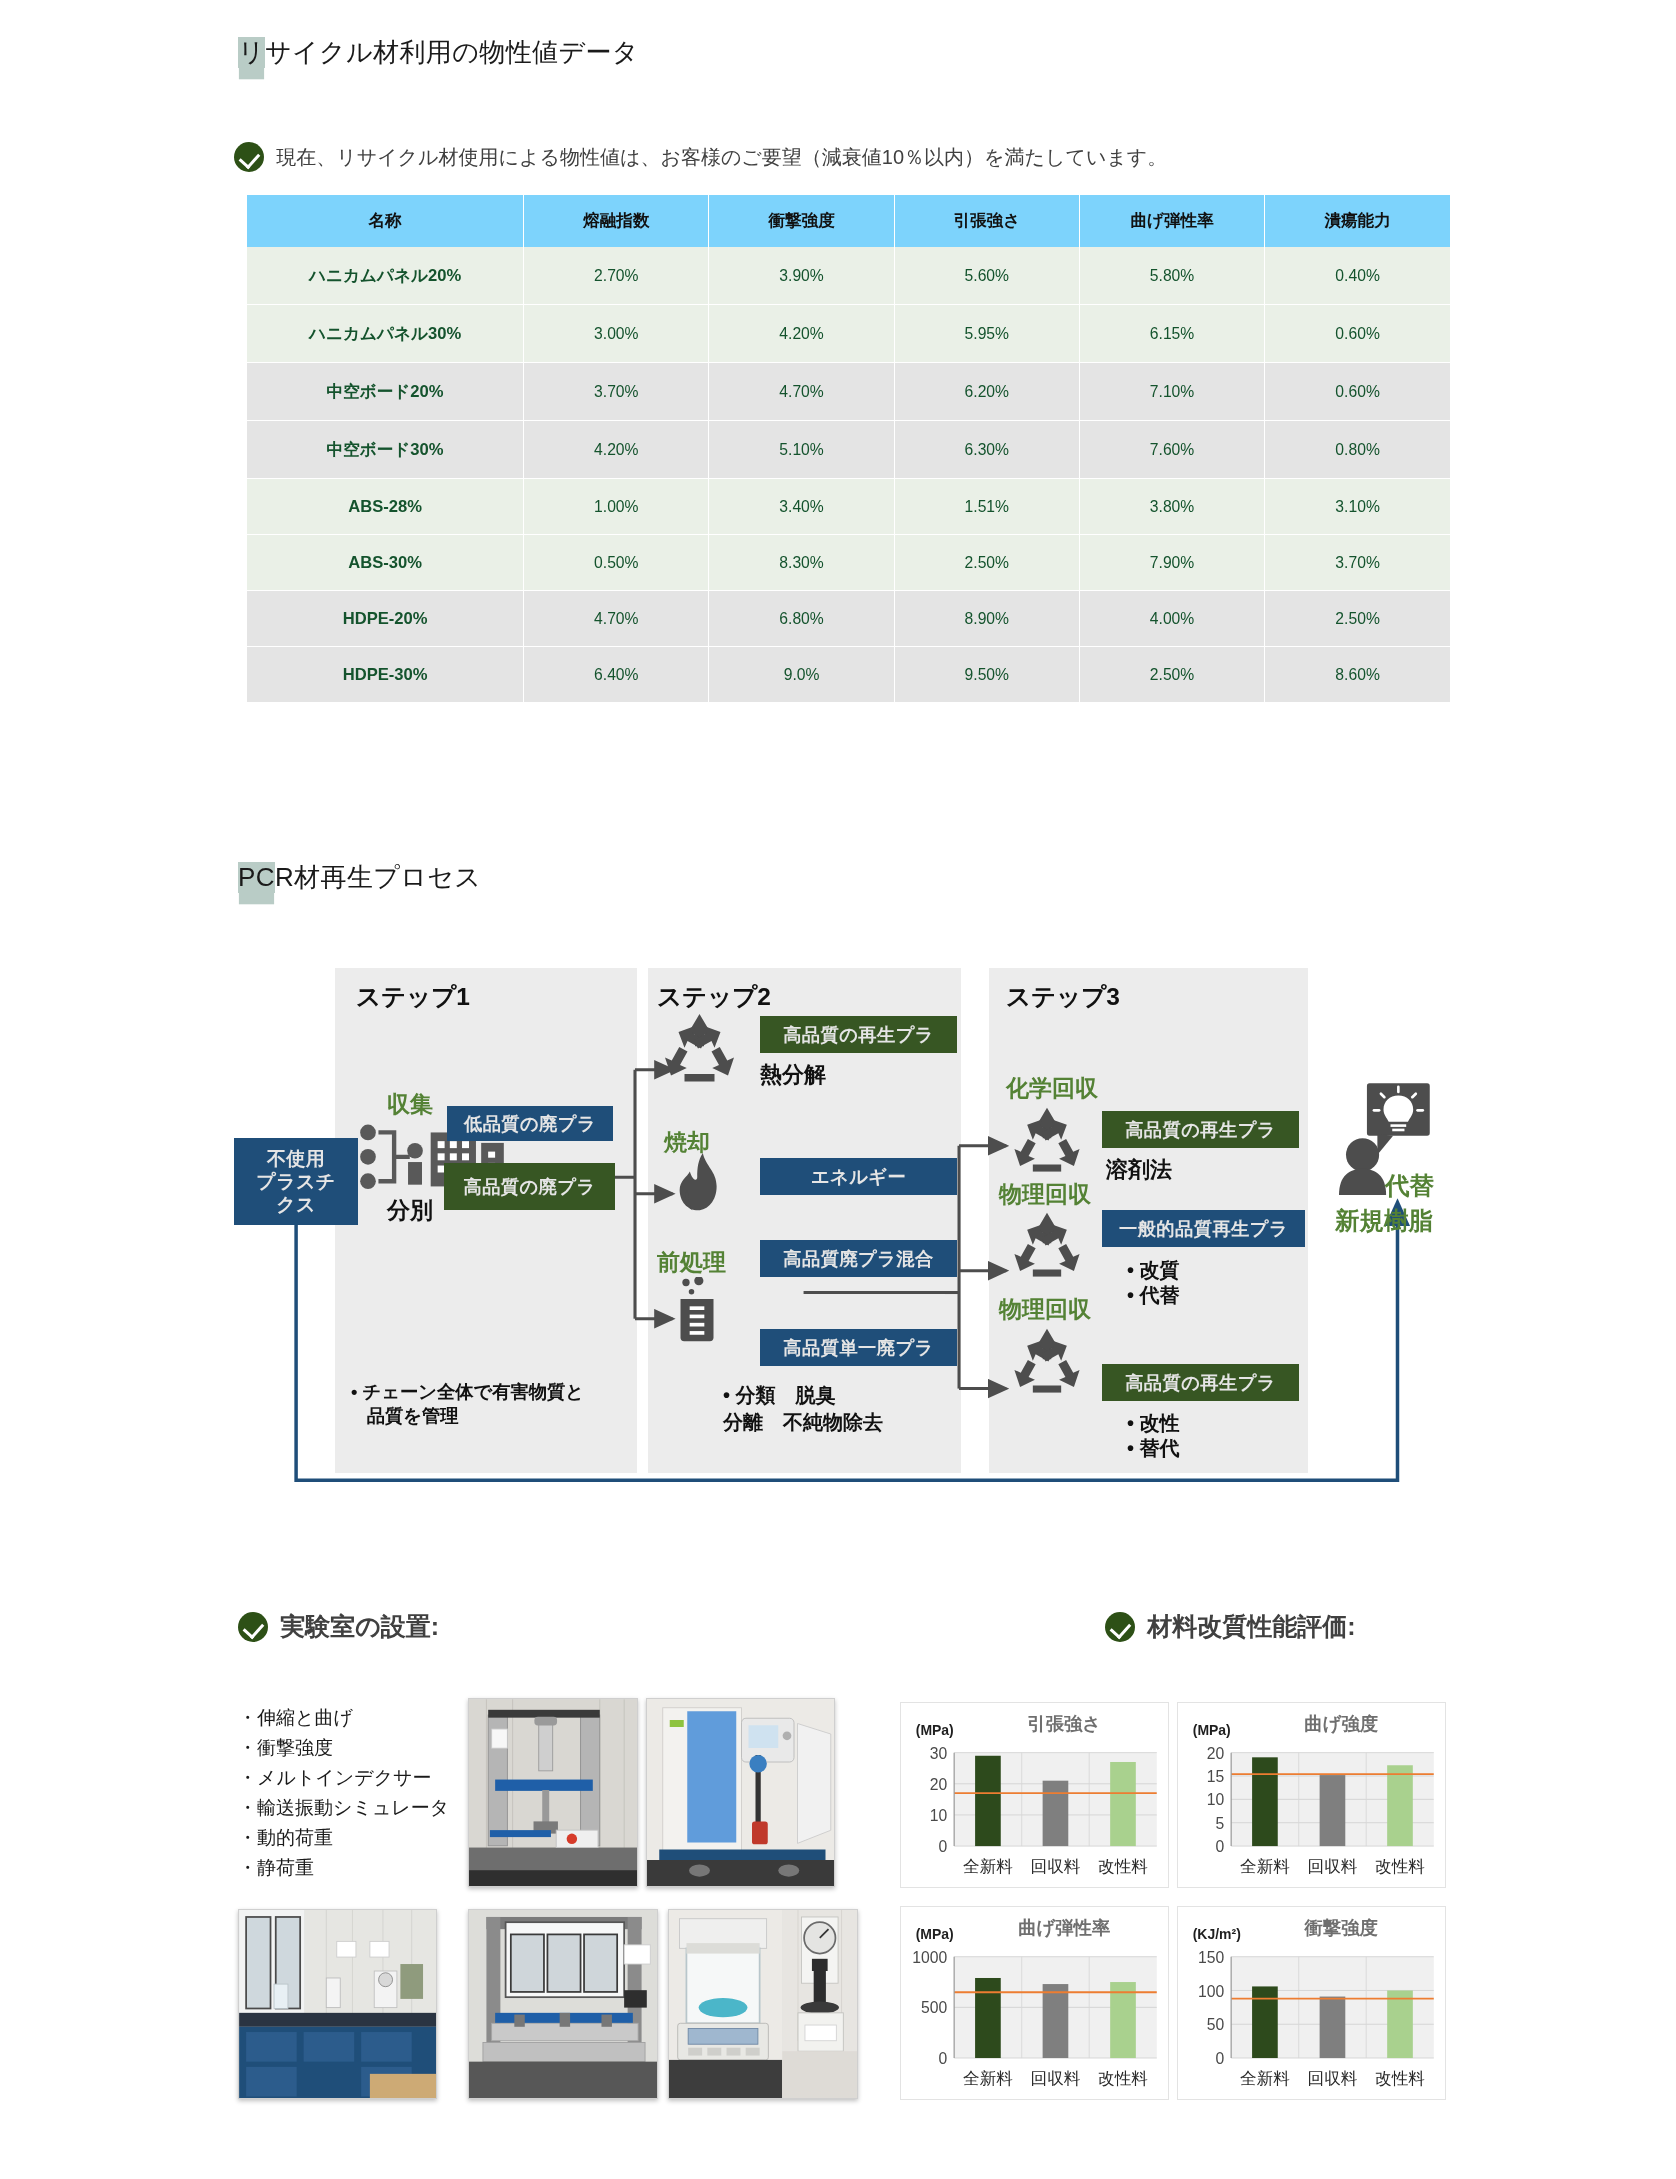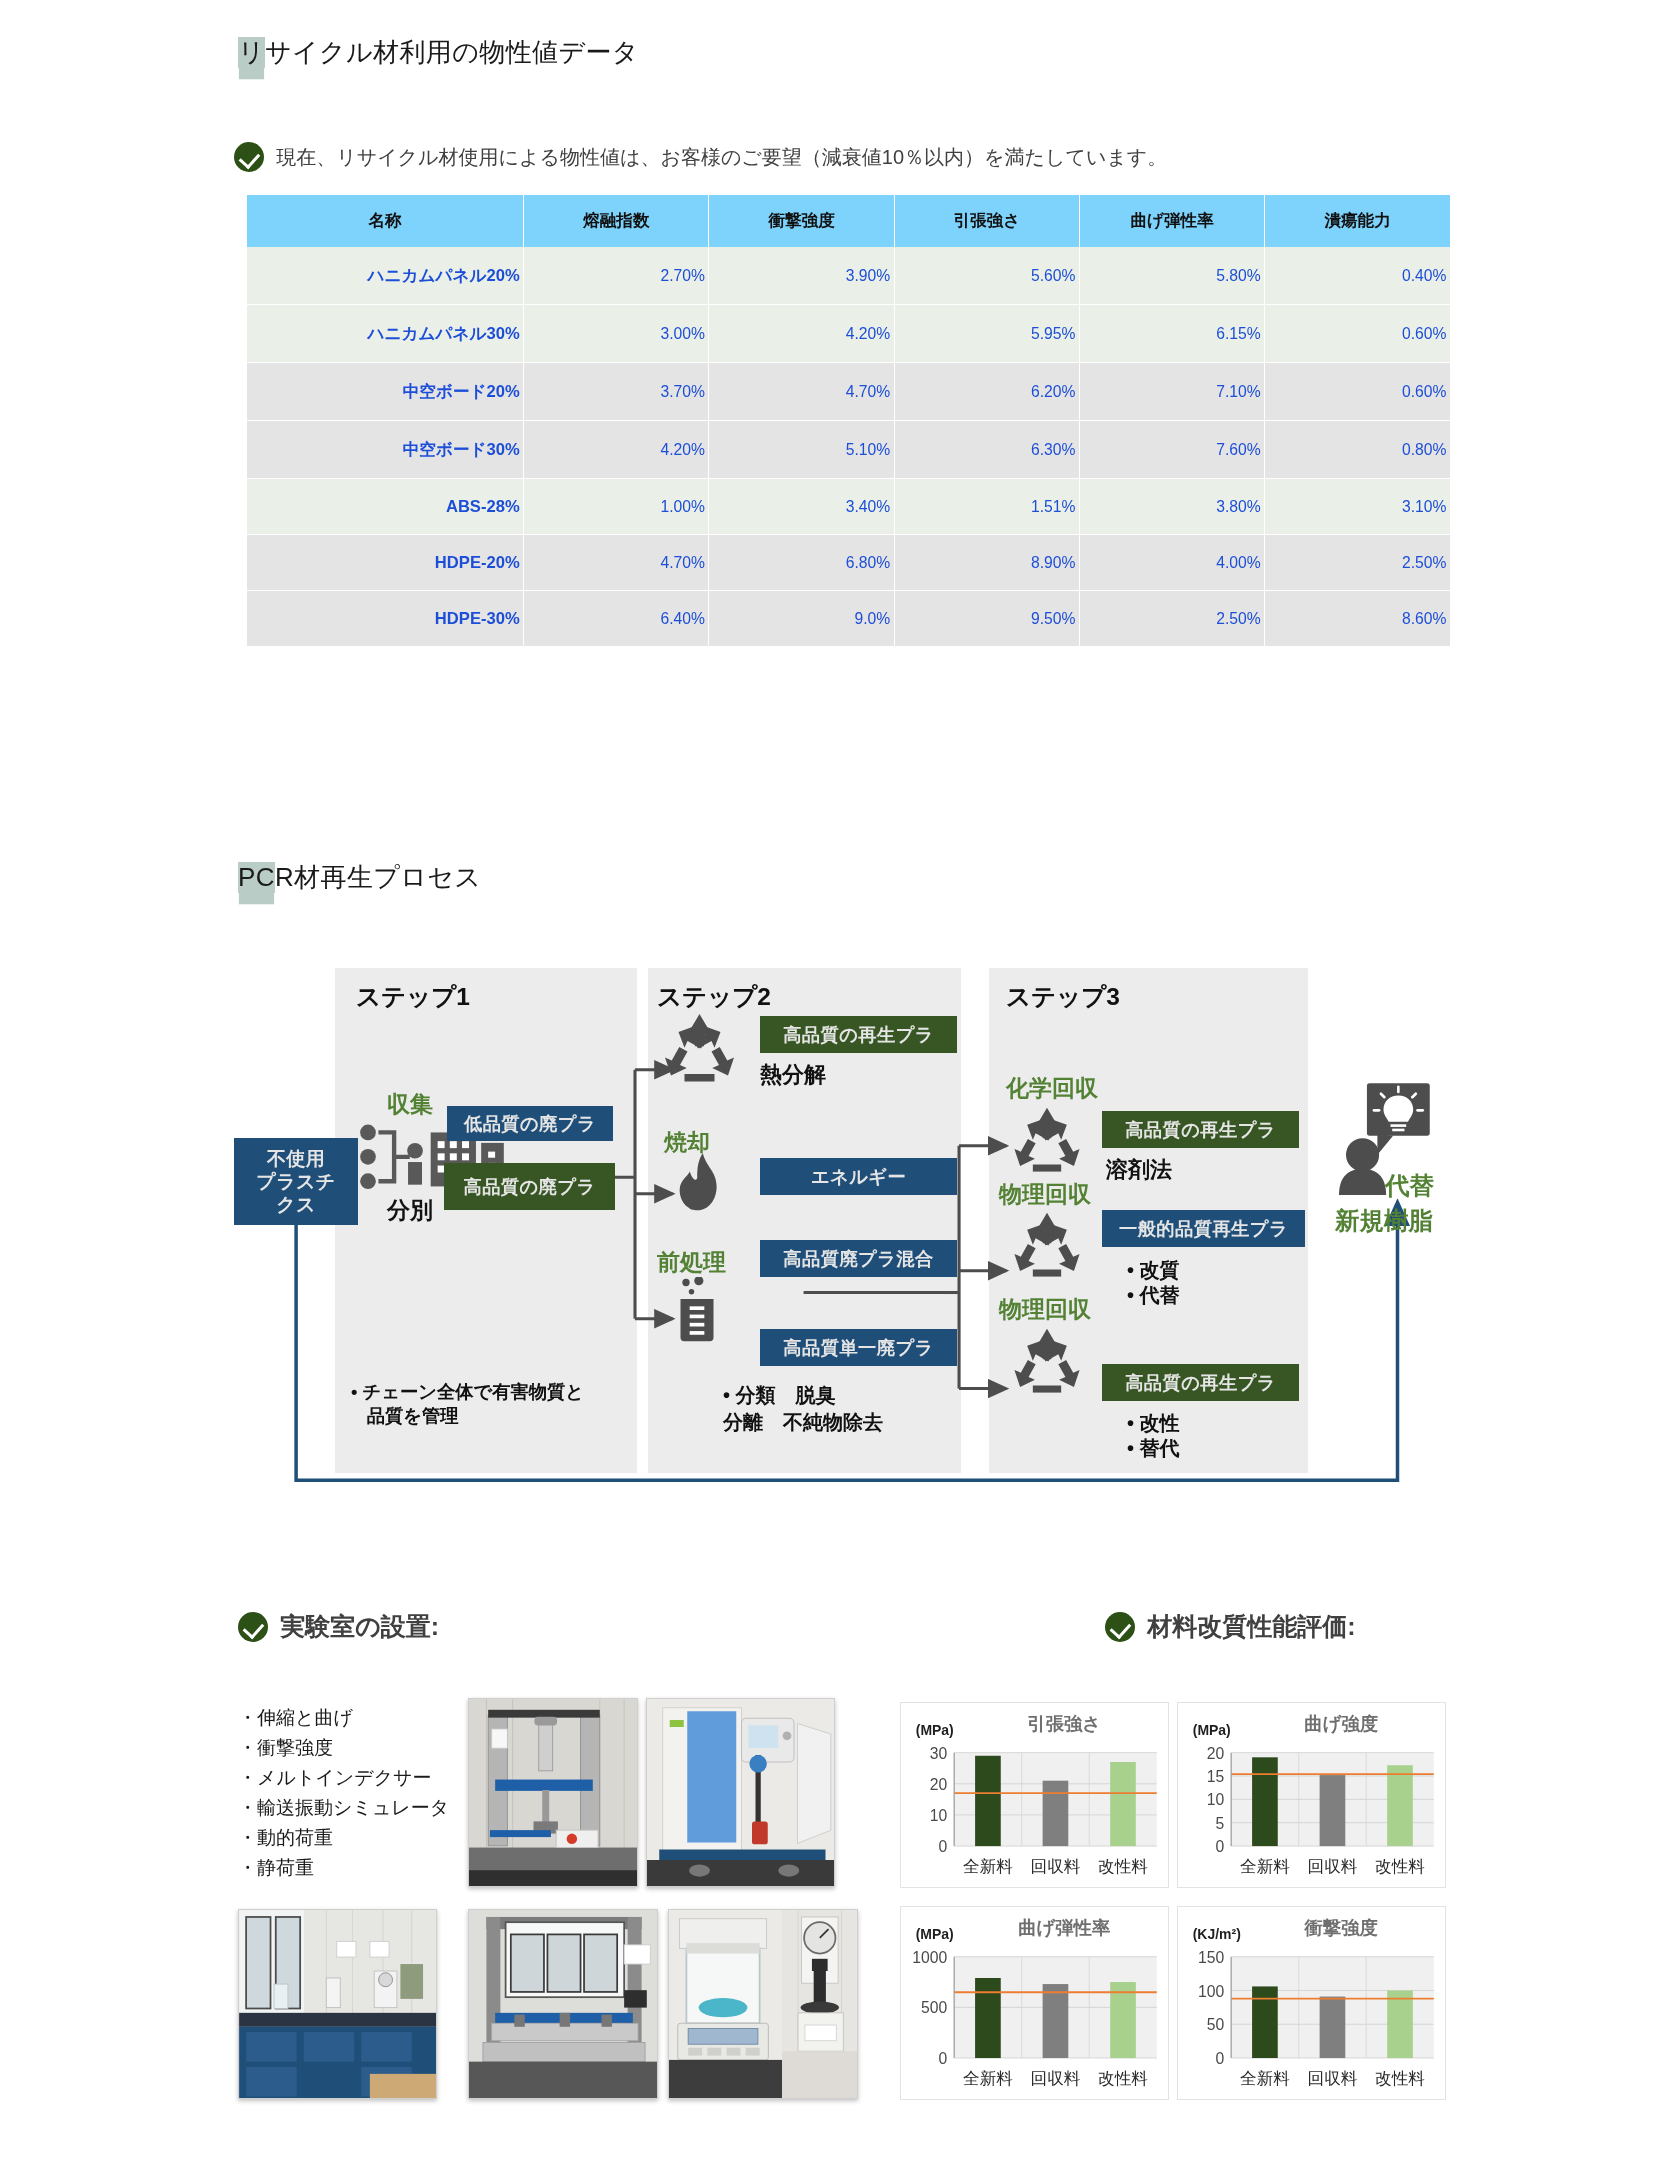--- a/index.html
+++ b/index.html
@@ -62,24 +62,24 @@
     font-weight: 700;
     color: #111;
     padding: 15px 3.5px;
     border-right: 1.7px solid #ffffff;
     text-align: center;
   }
   thead th:last-child { border-right: none; }
   tbody td {
     font-size: 15.7px;
     padding: 17.5px 3.5px;
-    text-align: right;
+    text-align: center;
     border-right: 1.7px solid #ffffff;
     border-bottom: 1.7px solid #ffffff;
-    color: #1d4ed8;
+    color: #14532d;
   }
   tbody td:last-child { border-right: none; }
   tbody td.nm { font-weight: 700; font-size: 16.6px; }
   tbody tr.even td { background: #eaf0e7; }
   tbody tr.odd  td { background: #e4e4e4; }
   .panel {
     position: absolute;
     background: #ececec;
   }
   .step-label {
@@ -188,20 +188,28 @@
         <td>7.60%</td>
         <td>0.80%</td>
       </tr>
       <tr class="even">
         <td class="nm">ABS-28%</td>
         <td>1.00%</td>
         <td>3.40%</td>
         <td>1.51%</td>
         <td>3.80%</td>
         <td>3.10%</td>
+      </tr>
+      <tr class="even">
+        <td class="nm">ABS-30%</td>
+        <td>0.50%</td>
+        <td>8.30%</td>
+        <td>2.50%</td>
+        <td>7.90%</td>
+        <td>3.70%</td>
       </tr>
       <tr class="odd">
         <td class="nm">HDPE-20%</td>
         <td>4.70%</td>
         <td>6.80%</td>
         <td>8.90%</td>
         <td>4.00%</td>
         <td>2.50%</td>
       </tr>
       <tr class="odd">

